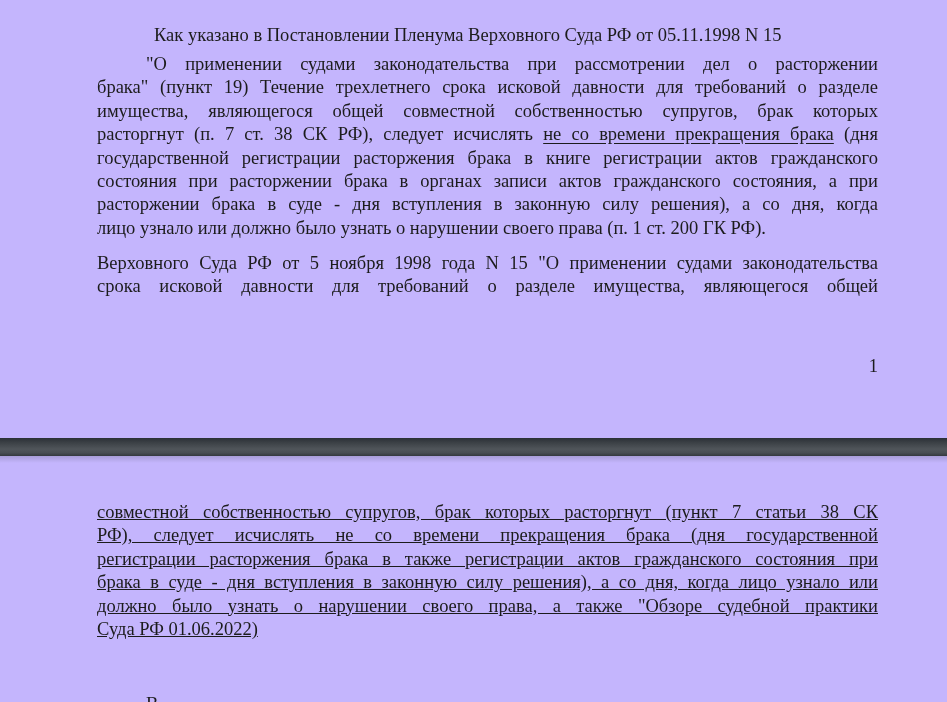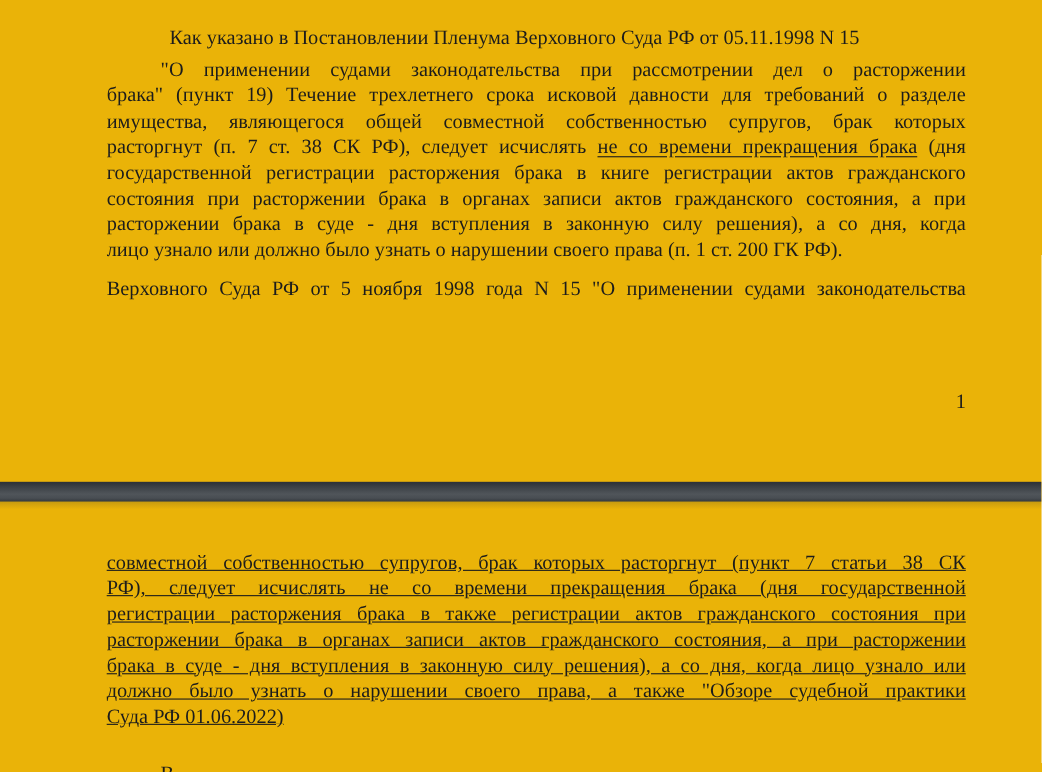--- a/index.html
+++ b/index.html
@@ -1,20 +1,20 @@
 <!DOCTYPE html>
 <html><head>
 <meta charset="utf-8">
 <style>
   html, body { margin: 0; padding: 0; background: #ffffff; }
   .viewport {
     position: relative;
     width: 947px;
     height: 702px;
-    background: #eab308;
+    background: #c4b5fd;
     overflow: hidden;
     font-family: "Liberation Serif", "DejaVu Serif", serif;
     color: #1c1c1c;
   }
   .textblock {
     position: absolute;
     left: 97px;
     width: 781px;
   }
   .line {
@@ -74,33 +74,33 @@
       <div class="line justified">имущества, являющегося общей совместной собственностью супругов, брак которых</div>
       <div class="line justified"><span>расторгнут (п. 7 ст. 38 СК РФ), следует исчислять </span><span class="u">не со времени прекращения брака</span><span> (дня</span></div>
       <div class="line justified">государственной регистрации расторжения брака в книге регистрации актов гражданского</div>
       <div class="line justified">состояния при расторжении брака в органах записи актов гражданского состояния, а при</div>
       <div class="line justified">расторжении брака в суде - дня вступления в законную силу решения), а со дня, когда</div>
       <div class="line justified lastline">лицо узнало или должно было узнать о нарушении своего права (п. 1 ст. 200 ГК РФ).</div>
     </div>
 
     <div id="para2" class="textblock">
       <div class="line justified">Верховного Суда РФ от 5 ноября 1998 года N 15 "О применении судами законодательства</div>
+      <div class="line justified">срока исковой давности для требований о разделе имущества, являющегося общей</div>
     </div>
 
     <div id="page-number" class="textblock">1</div>
   </div>
 
   <div id="separator"></div>
 
   <div>
     <div id="page2-para" class="textblock">
       <div class="line justified">совместной собственностью супругов, брак которых расторгнут (пункт 7 статьи 38 СК</div>
       <div class="line justified">РФ), следует исчислять не со времени прекращения брака (дня государственной</div>
       <div class="line justified">регистрации расторжения брака в также регистрации актов гражданского состояния при</div>
-      <div class="line justified">расторжении брака в органах записи актов гражданского состояния, а при расторжении</div>
       <div class="line justified">брака в суде - дня вступления в законную силу решения), а со дня, когда лицо узнало или</div>
       <div class="line justified">должно было узнать о нарушении своего права, а также "Обзоре судебной практики</div>
       <div class="line justified lastline">Суда РФ 01.06.2022)</div>
     </div>
 
     <div id="partial-para" class="textblock">
       <div class="line justified firstline lastline">В</div>
     </div>
   </div>
 

